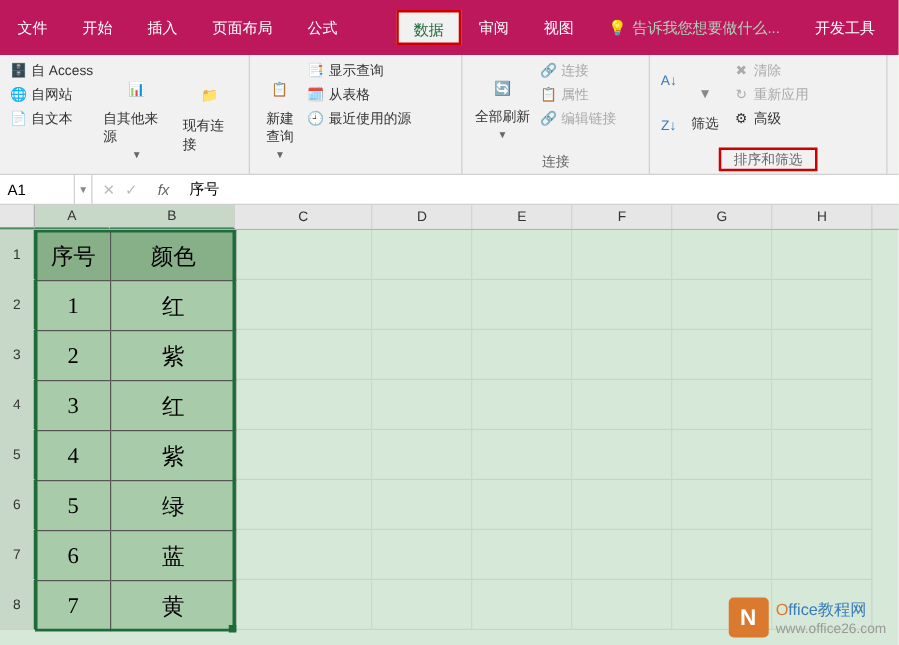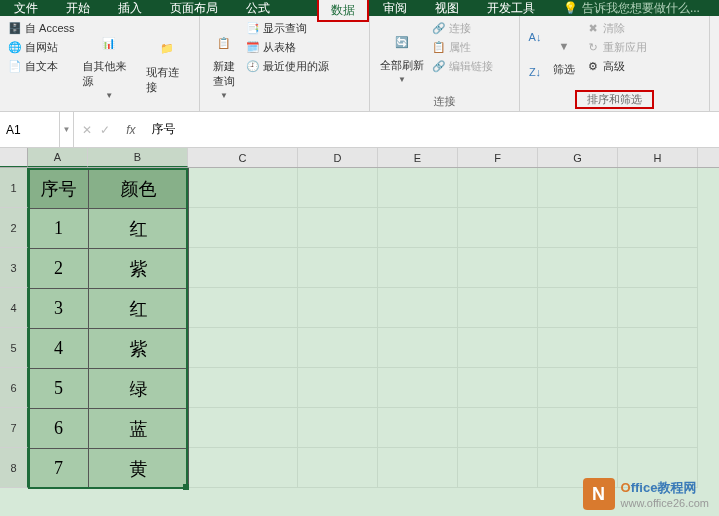--- a/index.html
+++ b/index.html
@@ -1,18 +1,18 @@
 <!DOCTYPE html>
 <html><head>
   <meta charset="utf-8">
   <style>
     * { margin: 0; padding: 0; box-sizing: border-box; font-family: "Microsoft YaHei", sans-serif; }
     body { width: 719px; height: 516px; background: #fff; position: relative; overflow: hidden; }
     
-    .tab-bar { background: #14532d; height: 16px; display: flex; align-items: center; color: #fff; font-size: 12px; }
+    .tab-bar { background: #be185d; height: 44px; display: flex; align-items: center; color: #fff; font-size: 12px; }
     .tab { padding: 0 14px; height: 28px; line-height: 28px; cursor: pointer; white-space: nowrap; }
     .tab.active { background: #f1f1f1; color: #1e6b3a; border: 2px solid #c00; padding: 0 12px; margin-left: 33px; }
     .tab.tell-me { color: #b0d0b8; }
     .bulb { display: inline-block; margin-right: 4px; }
     
     .ribbon { background: #f1f1f1; height: 96px; border-bottom: 1px solid #d0d0d0; display: flex; }
     .ribbon-group { border-right: 1px solid #d0d0d0; padding: 4px 6px 2px 6px; display: flex; flex-direction: column; justify-content: space-between; }
     .group-label { font-size: 11px; color: #666; text-align: center; padding: 2px 0 0 0; }
     .group-content { display: flex; gap: 2px; flex: 1; }
     .btn-col { display: flex; flex-direction: column; gap: 2px; }
@@ -20,21 +20,21 @@
     .btn-big { display: flex; flex-direction: column; align-items: center; justify-content: center; font-size: 11px; color: #333; padding: 2px 4px; cursor: pointer; gap: 2px; }
     .btn-big.disabled, .btn-small.disabled { color: #aaa; }
     .icon { display: inline-flex; align-items: center; justify-content: center; }
     .icon-sm { width: 14px; height: 14px; }
     .icon-lg { width: 28px; height: 28px; }
     .chev-down { font-size: 8px; color: #666; }
     
     .highlighted { border: 2px solid #c00; }
     .group-label.highlighted { padding: 0 10px; display: inline-block; margin: 0 auto; }
     
-    .formula-bar { display: flex; height: 36px; border-bottom: 1px solid #d0d0d0; align-items: center; background: #fff; font-size: 12px; }
+    .formula-bar { display: flex; height: 24px; border-bottom: 1px solid #d0d0d0; align-items: center; background: #fff; font-size: 12px; }
     .name-box { width: 60px; padding: 0 6px; border-right: 1px solid #d0d0d0; height: 100%; display: flex; align-items: center; }
     .fb-dd { width: 14px; text-align: center; color: #888; font-size: 8px; border-right: 1px solid #d0d0d0; height: 100%; display: flex; align-items: center; justify-content: center; }
     .fb-btns { display: flex; gap: 8px; padding: 0 8px; color: #bbb; }
     .fb-btns span { cursor: pointer; }
     .fb-fx { font-style: italic; color: #666; padding: 0 8px; }
     .fb-input { flex: 1; padding: 0 8px; }
     
     .grid-area { position: relative; background: #d6e9d8; }
     .col-headers { display: flex; height: 20px; background: #e6e6e6; border-bottom: 1px solid #b0b0b0; }
     .corner { width: 28px; background: #e6e6e6; border-right: 1px solid #b0b0b0; border-bottom: 1px solid #1e6b3a; }
@@ -52,39 +52,39 @@
     .data-table td { background: #a8cbaa; height: 40px; }
     .col-a { width: 60px; }
     .col-b { width: 100px; }
     
     .selection-border { position: absolute; border: 2px solid #1e6b3a; pointer-events: none; }
     .sel-handle { position: absolute; right: -3px; bottom: -3px; width: 6px; height: 6px; background: #1e6b3a; }
     
     .watermark { position: absolute; right: 10px; bottom: 6px; display: flex; align-items: center; gap: 6px; }
     .wm-icon { width: 32px; height: 32px; background: #d97a2e; border-radius: 4px; display: flex; align-items: center; justify-content: center; color: #fff; font-size: 18px; font-weight: bold; }
     .wm-text { display: flex; flex-direction: column; font-size: 13px; }
-    .wm-title { font-weight: bold; }
+    .wm-title { font-weight: normal; }
     .wm-o { color: #d97a2e; }
     .wm-f { color: #3a7ab8; }
     .wm-url { color: #999; font-size: 11px; }
   </style>
 </head>
 <body>
 
 <div class="tab-bar">
   <div class="tab">文件</div>
   <div class="tab">开始</div>
   <div class="tab">插入</div>
   <div class="tab">页面布局</div>
   <div class="tab">公式</div>
   <div class="tab active">数据</div>
   <div class="tab">审阅</div>
   <div class="tab">视图</div>
+  <div class="tab tell-me"><span class="bulb">💡</span><span>告诉我您想要做什么...</span></div>
   <div class="tab">开发工具</div>
-  <div class="tab tell-me"><span class="bulb">💡</span><span>告诉我您想要做什么...</span></div>
 </div>
 
 <div class="ribbon">
 
   <div class="ribbon-group" style="width:200px;">
     <div class="group-content">
       <div class="btn-col">
         <div class="btn-small">
             <span class="icon icon-sm">🗄️</span>
             <span>自 Access</span>

